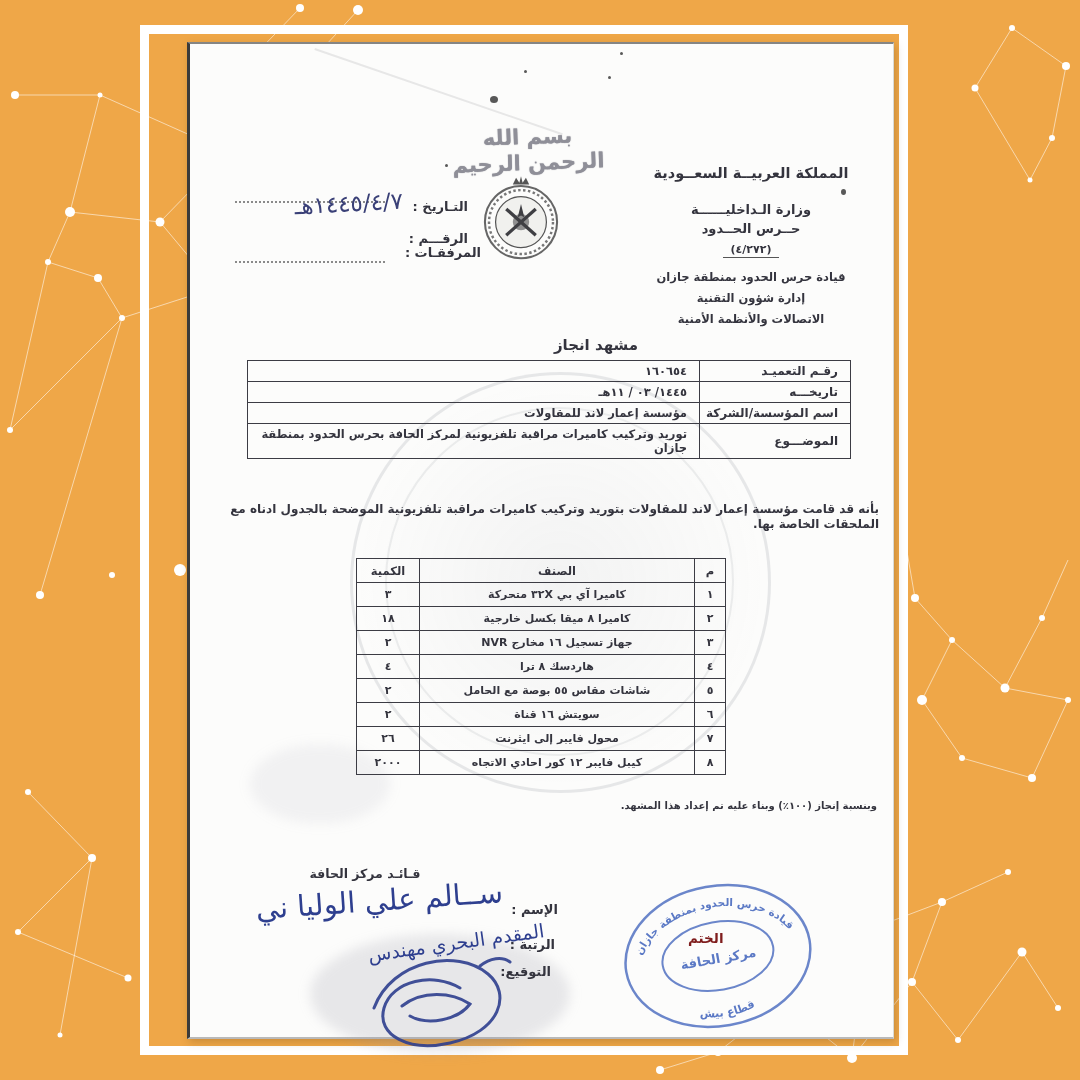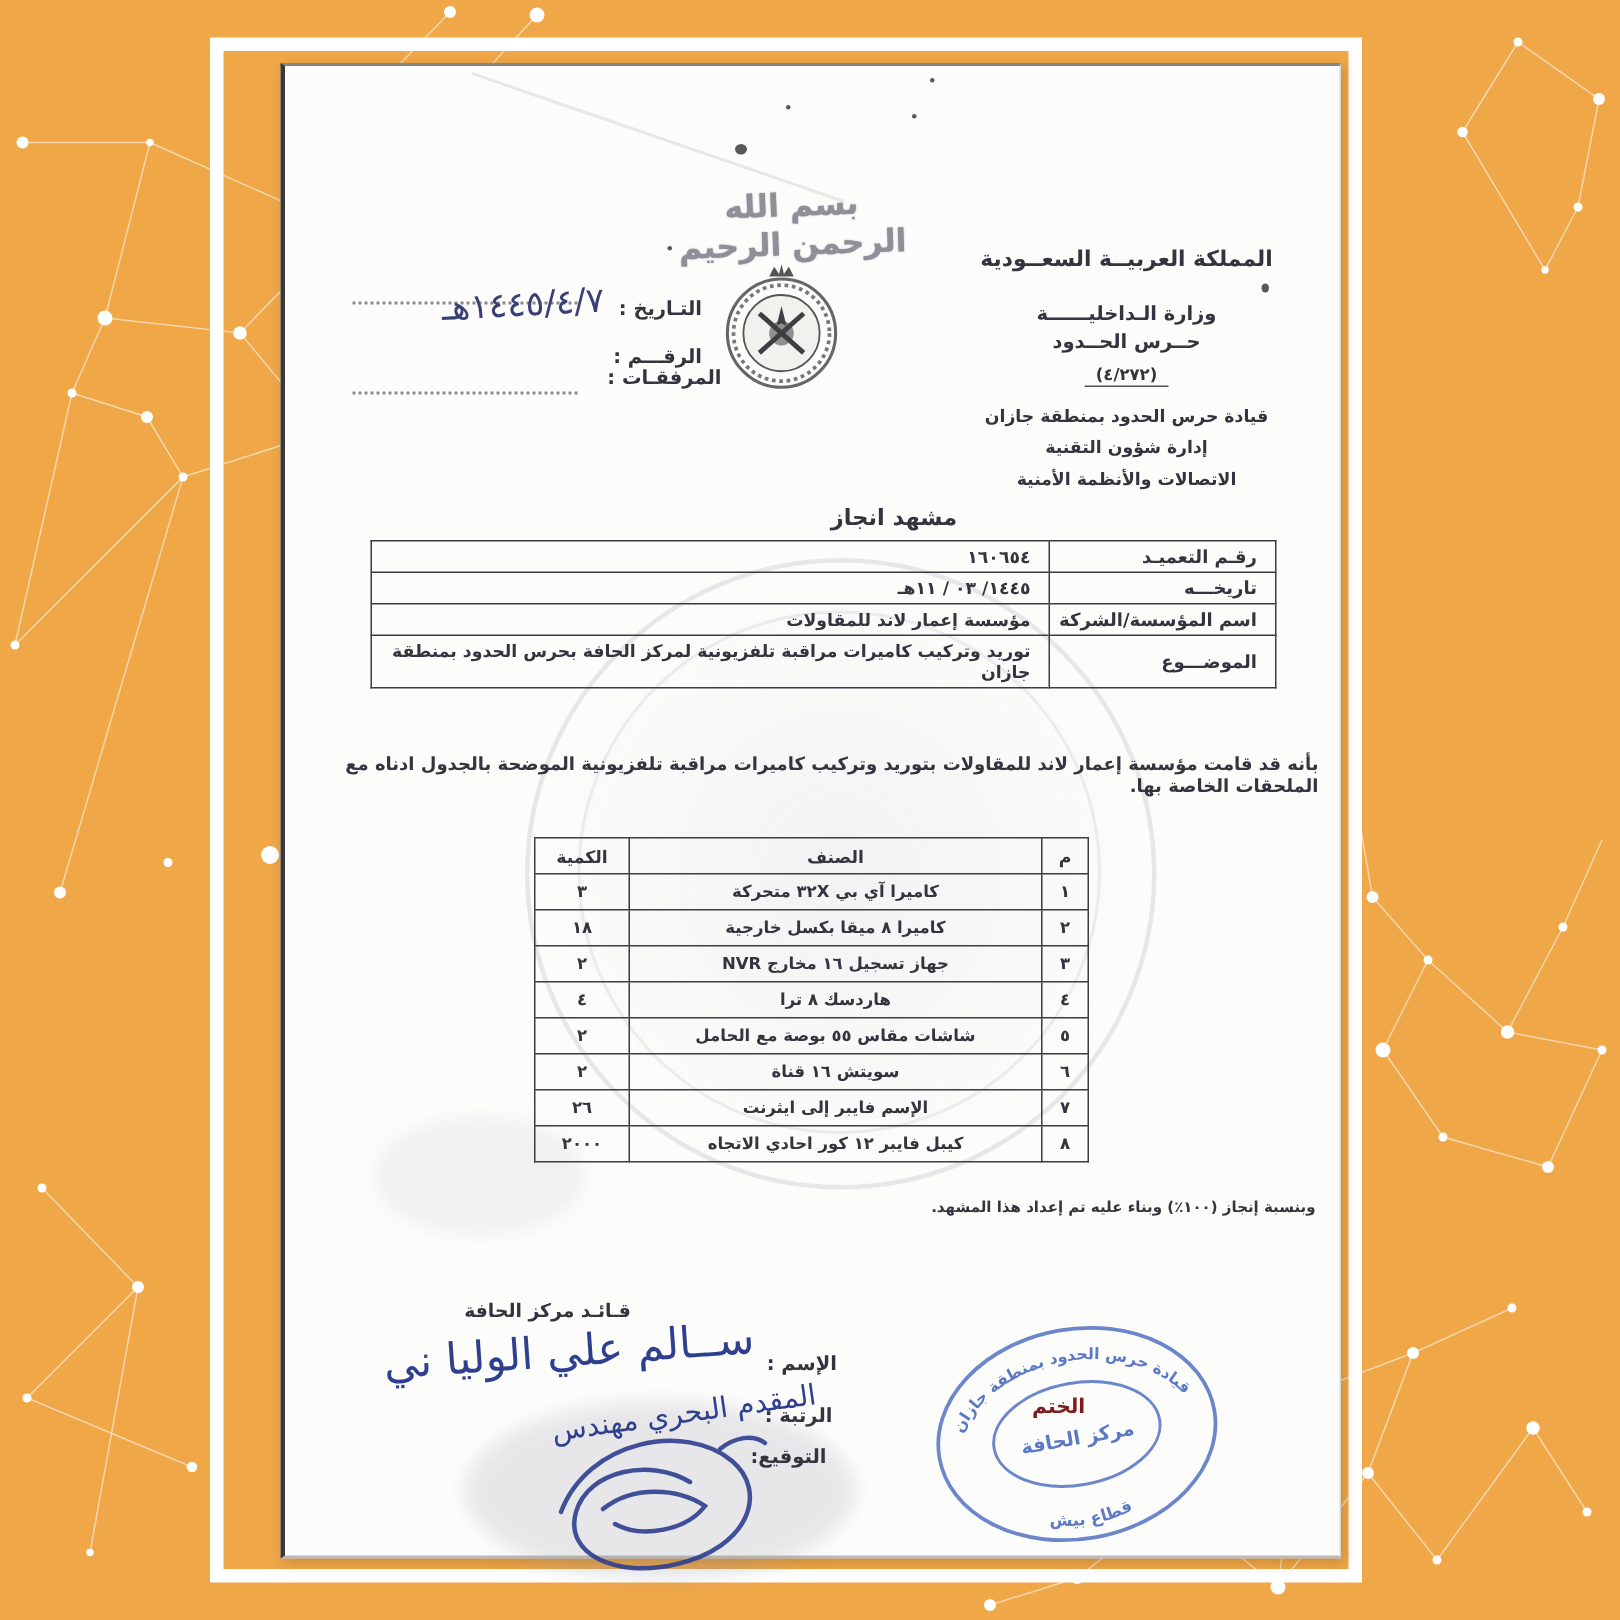--- a/index.html
+++ b/index.html
@@ -240,21 +240,21 @@
             <td>شاشات مقاس ٥٥ بوصة مع الحامل</td>
             <td class="col-qty">٢</td>
           </tr>
           <tr>
             <td class="col-no">٦</td>
             <td>سويتش ١٦ قناة</td>
             <td class="col-qty">٢</td>
           </tr>
           <tr>
             <td class="col-no">٧</td>
-            <td>الإسم فايبر إلى ايثرنت</td>
+            <td>محول فايبر إلى ايثرنت</td>
             <td class="col-qty">٢٦</td>
           </tr>
           <tr>
             <td class="col-no">٨</td>
             <td>كيبل فايبر ١٢ كور احادي الاتجاه</td>
             <td class="col-qty">٢٠٠٠</td>
           </tr>
         </tbody>
     </table>
 

